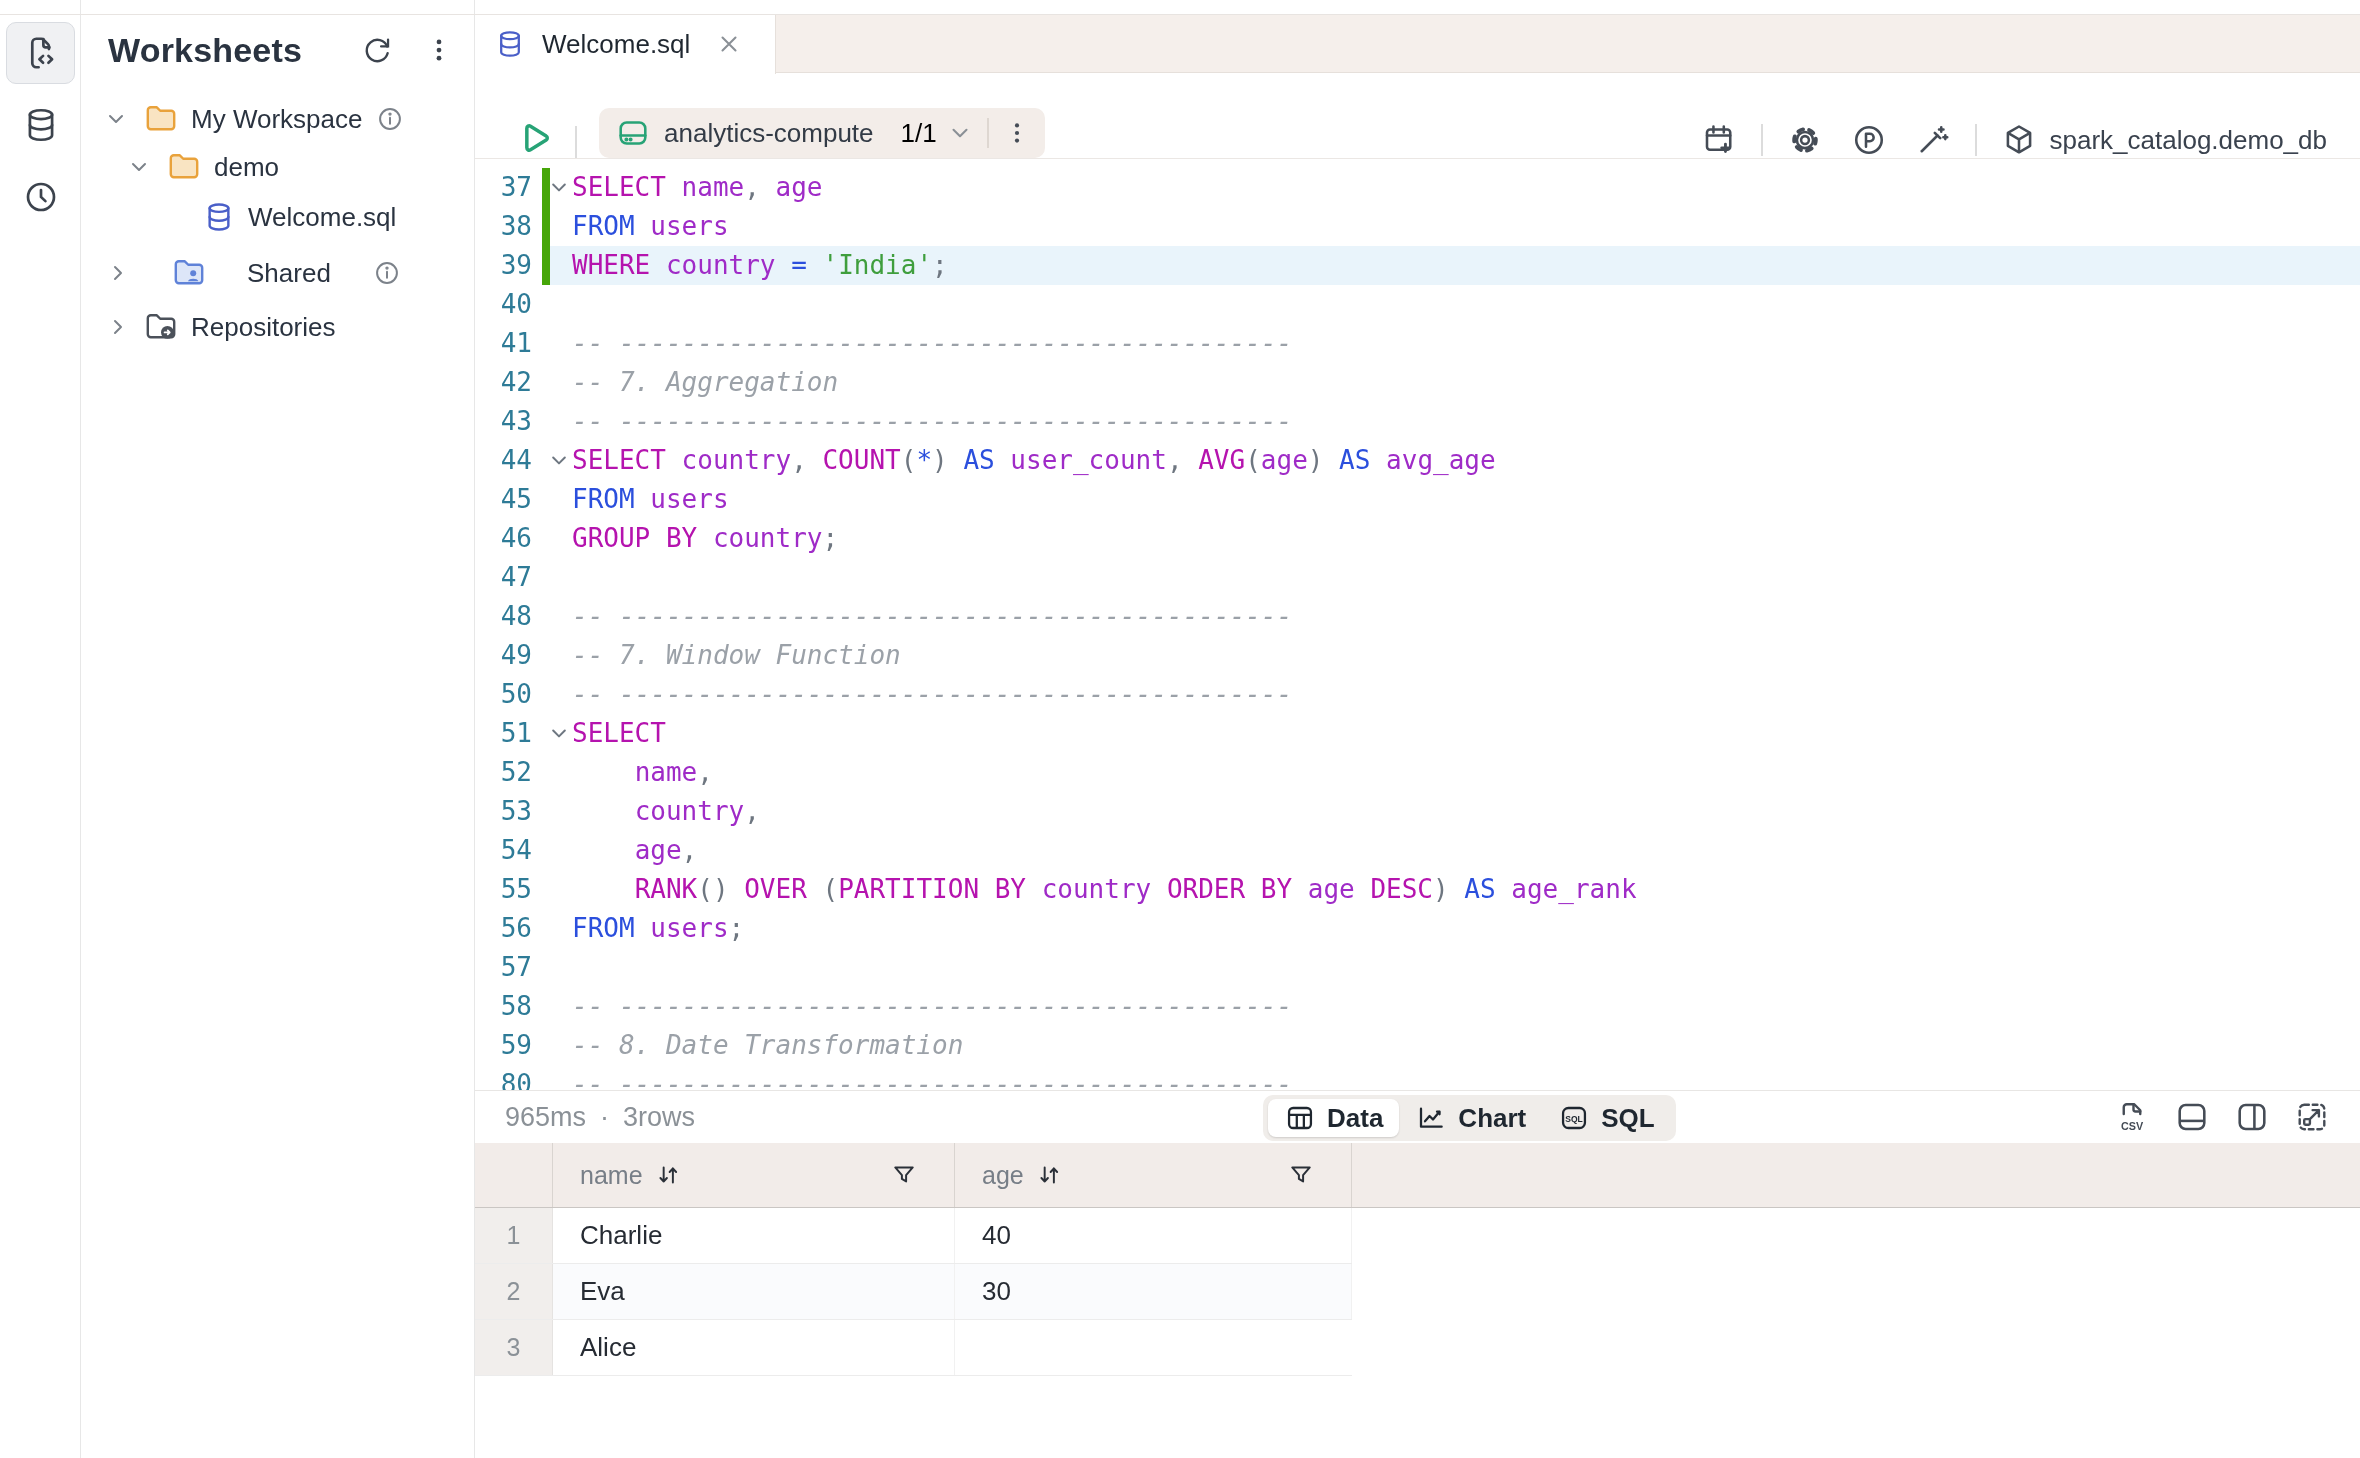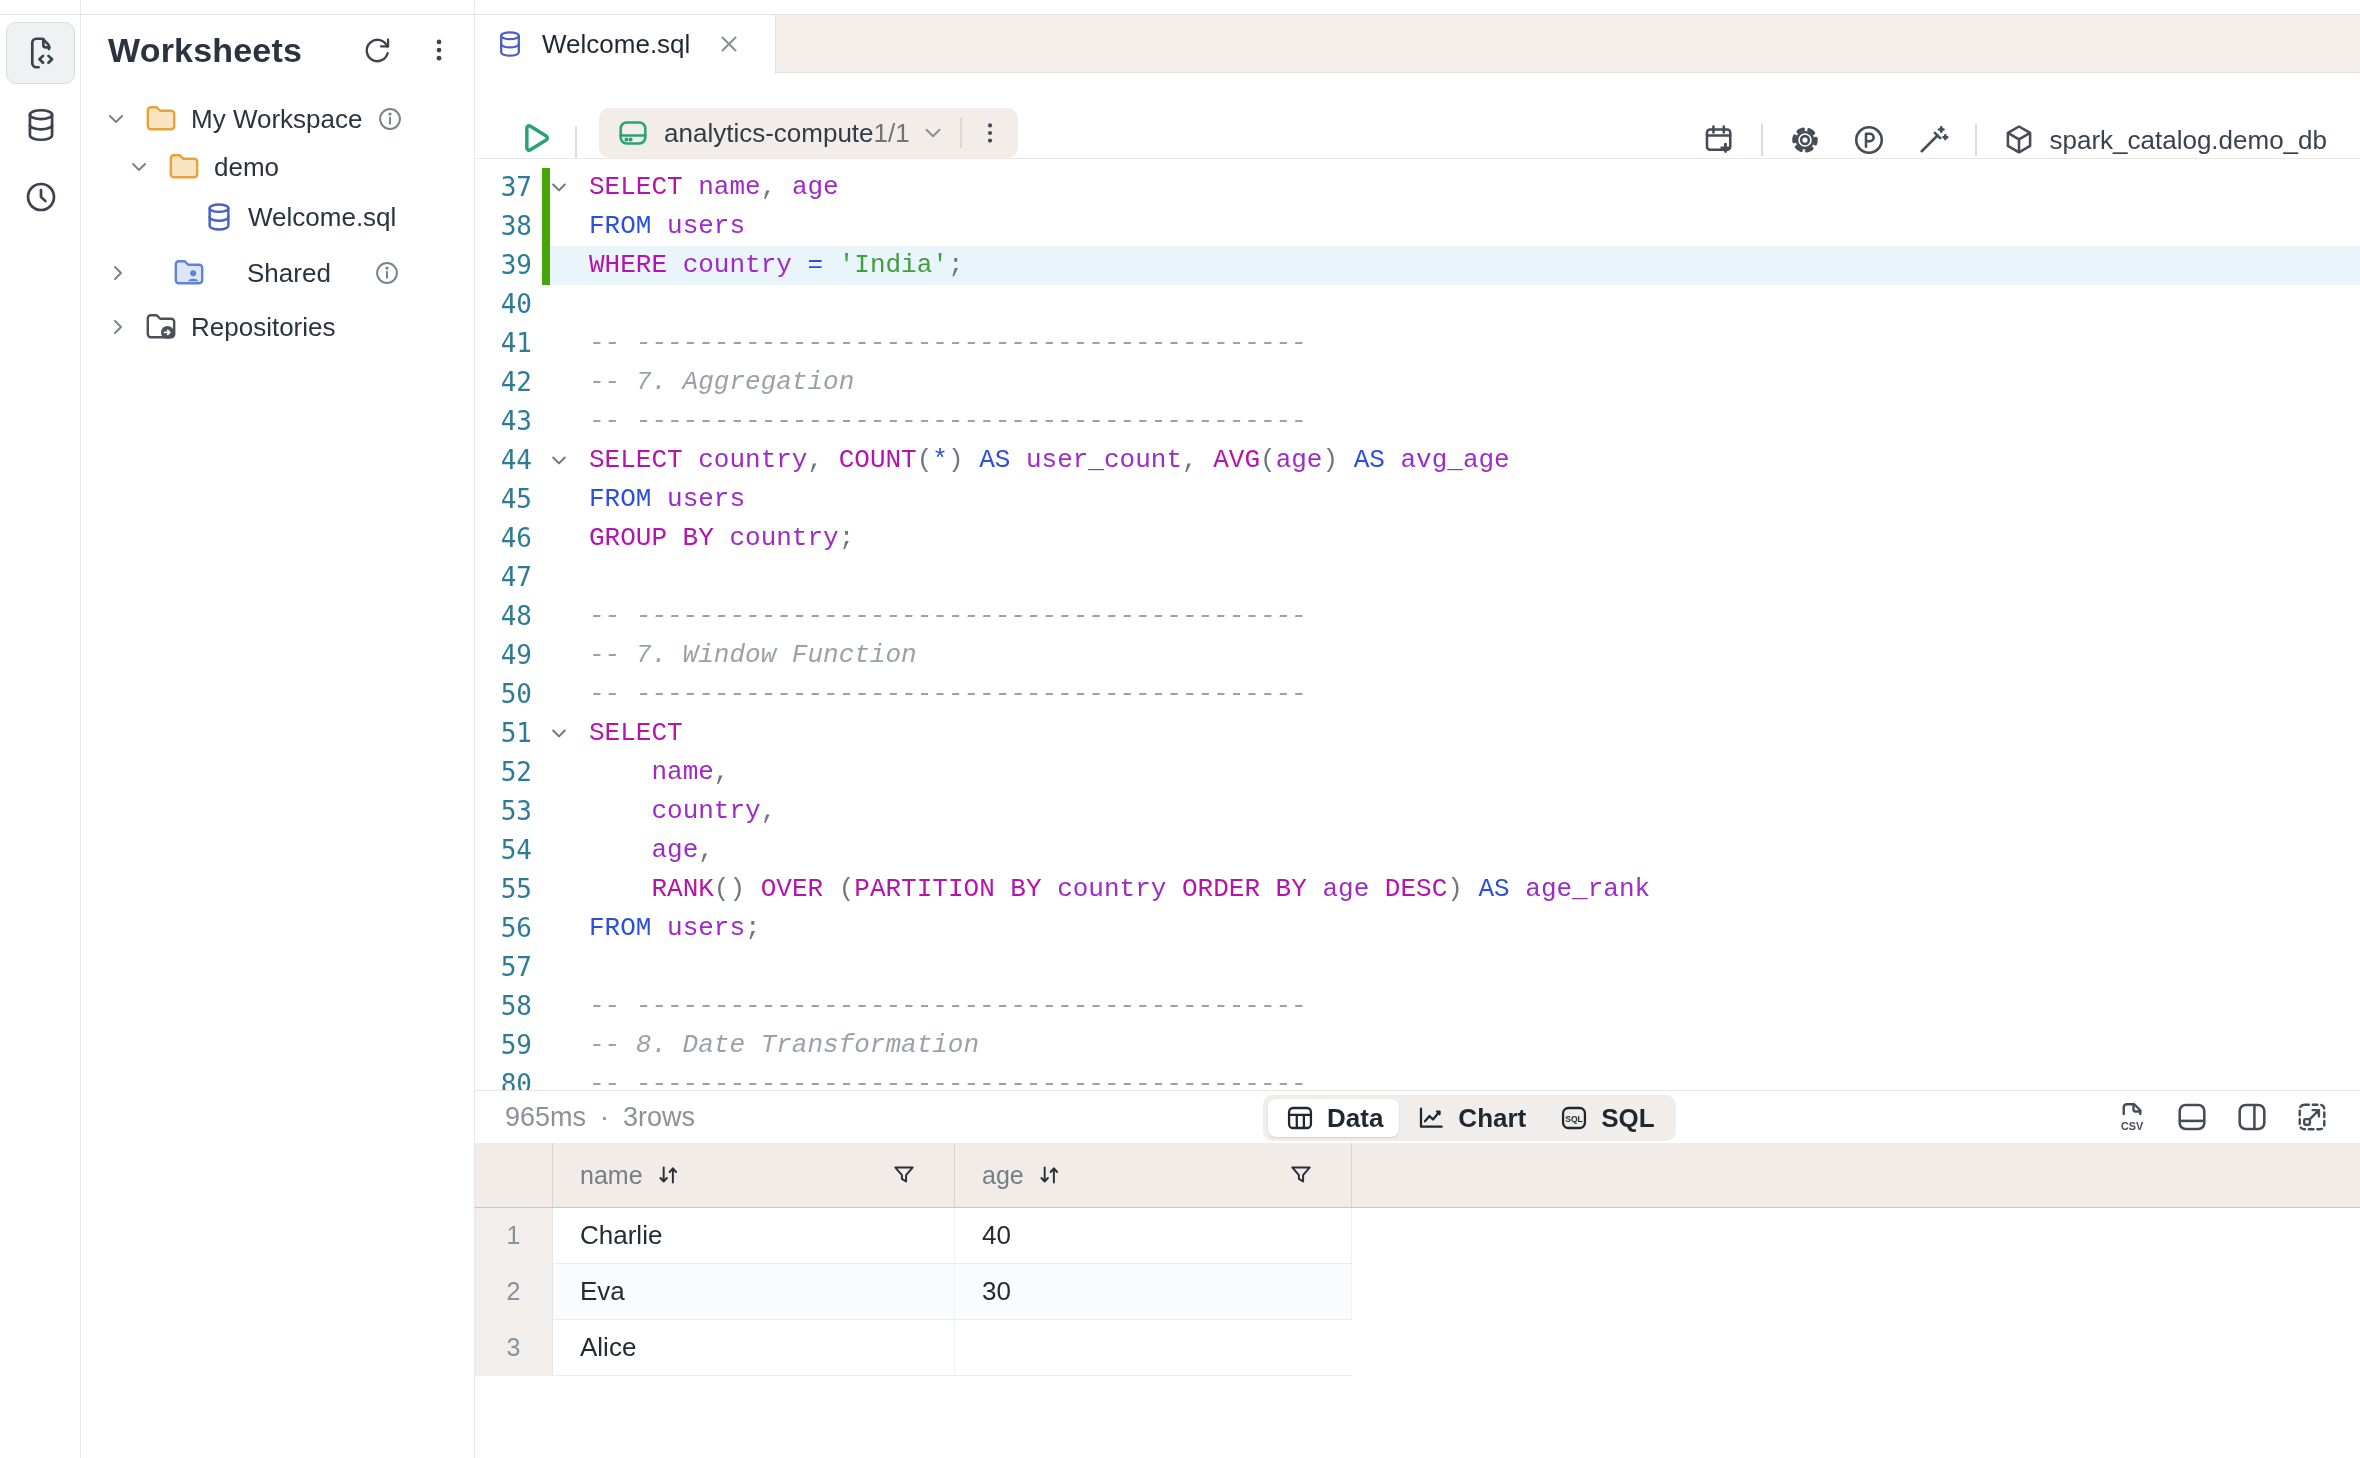--- a/index.html
+++ b/index.html
@@ -34,39 +34,39 @@
   .tabbar { position:absolute; left:0; top:14px; width:100%; height:59px; background:#f5efeb; border-bottom:1px solid #e6e0db; }
   .tab { position:absolute; left:0; top:0; width:301px; height:60px; background:#fff; border-right:1px solid #e6e0db; display:flex; align-items:center; padding-left:19px; cursor:pointer; }
   .tab-label { margin-left:16px; font-size:26px; font-weight:500; color:#1f2730; }
   .tab-close { margin-left:26px; color:#8a9096; display:flex; cursor:pointer; }
 
   .toolbar { position:absolute; left:0; top:74px; width:100%; height:85px; background:#fff; border-bottom:1px solid #ebe7e4; display:flex; align-items:flex-end; }
   .run-btn { margin-left:38px; color:#27a376; display:flex; cursor:pointer; }
   .vdiv { width:2px; height:32px; background:#dcdcdc; margin:0 22px; }
   .compute-pill { display:flex; align-items:center; background:#f3ede9; border-radius:10px; height:50px; padding:0 14px 0 16px; cursor:pointer; }
   .compute-pill .cname { margin-left:13px; font-size:26px; font-weight:500; color:#333b46; }
-  .compute-pill .ccount { margin-left:0; font-size:26px; color:#737373; }
+  .compute-pill .ccount { margin-left:27px; font-size:26px; color:#000000; }
   .compute-pill .cchev { margin-left:10px; color:#8a9096; display:flex; }
   .pill-div { width:2px; height:30px; background:#ded7d1; margin:0 14px; }
   .tb-right { margin-left:auto; display:flex; align-items:center; padding-right:33px; color:#454c56; }
   .tb-right .ico { display:flex; cursor:pointer; }
   .gap24 { width:24px; } .gap28 { width:28px; }
   .catalog { display:flex; align-items:center; cursor:pointer; }
   .catalog-label { margin-left:12px; font-size:26px; color:#3a424e; }
 
   
   .editor { position:absolute; left:0; top:160px; width:100%; height:930px; overflow:hidden; background:#fff;
     font-family:"DejaVu Sans Mono","Liberation Mono",monospace; font-size:26px; line-height:39px; }
   .lines { padding-top:8px; }
   .cline { position:relative; height:39px; white-space:pre; }
   .cline .hl { position:absolute; left:75px; right:0; top:0; bottom:0; background:#e9f4fb; }
   .cline .chbar { position:absolute; left:67px; width:8px; top:0; bottom:0; background:#46a609; }
   .cline .num { position:absolute; left:0; width:57px; text-align:right; color:#2e7b97; }
   .cline .fold { position:absolute; left:74px; top:9px; color:#6e7781; }
-  .cline .code { position:absolute; left:114px; top:0;font-family:Liberation Mono, monospace; }
+  .cline .code { position:absolute; left:97px; top:0; }
   .tk-kw { color:#b513ae; } .tk-id { color:#9f2bc7; } .tk-op { color:#2b4fdd; }
   .tk-str { color:#3f9e3d; } .tk-cm { color:#9ba1a8; font-style:italic; } .tk-p { color:#6e7680; }
 
   
   .results-bar { position:absolute; left:0; top:1090px; width:100%; height:53px; border-top:1px solid #e8e6e4; background:#fff; display:flex; align-items:center; }
   .status { margin-left:30px; font-size:27px; color:#8b9197; display:flex; gap:14px; }
   .seg { position:absolute; left:788px; top:4px; height:46px; display:flex; align-items:center; background:#f0edea; border-radius:10px; padding:0 5px; }
   .seg-btn { display:flex; align-items:center; gap:11px; height:38px; padding:0 16px; border-radius:8px; font-size:26px; font-weight:600; color:#1f2730; cursor:pointer; }
   .seg-btn.active { background:#fff; box-shadow:0 1px 2px rgba(0,0,0,.14); }
   .res-right { margin-left:auto; display:flex; align-items:center; gap:24px; padding-right:30px; color:#454c56; }

